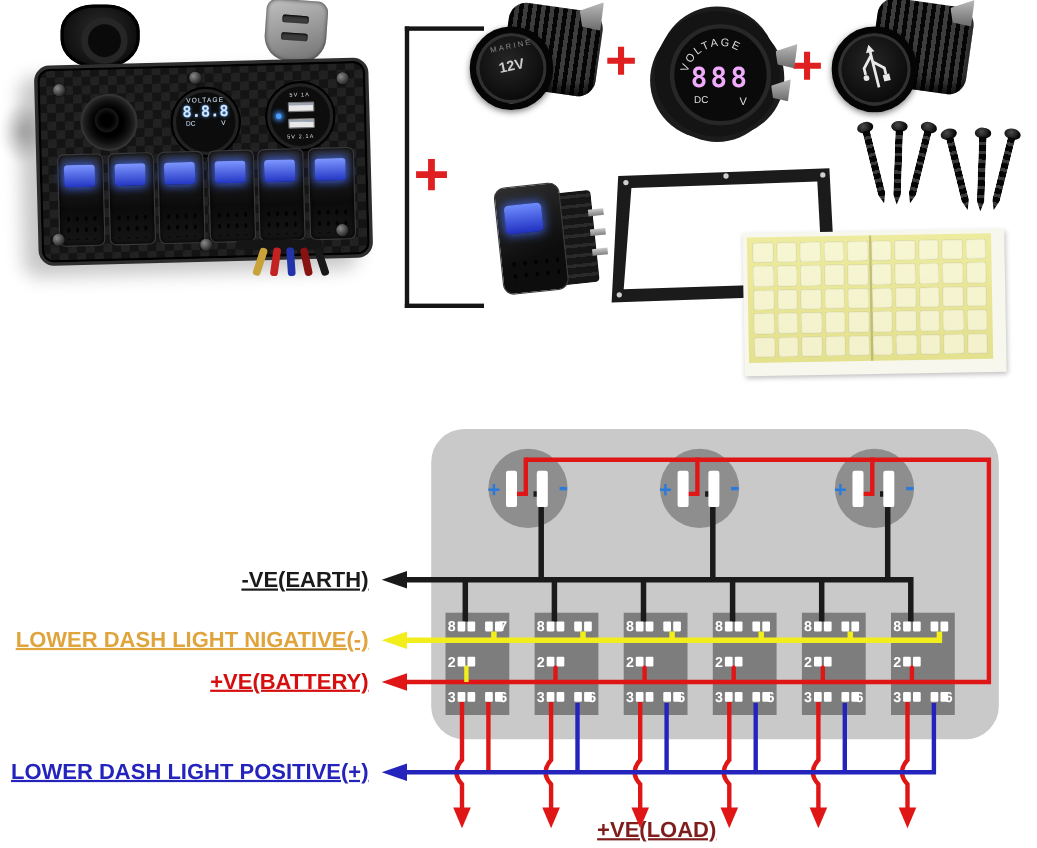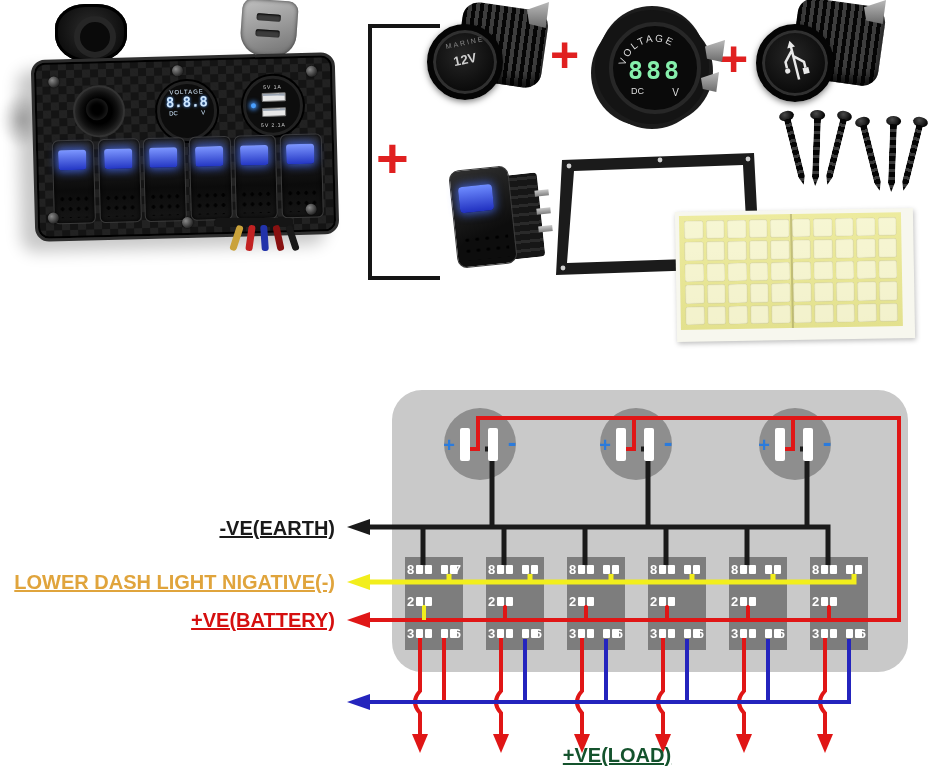--- a/index.html
+++ b/index.html
@@ -72,21 +72,21 @@
   .face .brand{position:absolute;top:9px;left:0;right:0;text-align:center;font-size:7px;color:#888;
     letter-spacing:2px;transform:rotate(-12deg);}
   .face .v12{position:absolute;top:22px;left:0;right:0;text-align:center;font-size:13px;color:#cfcfcf;
     font-weight:bold;transform:rotate(-12deg);}
   .prod-meter{width:128px;height:124px;}
   .pm-outer{position:absolute;left:2px;top:2px;width:114px;height:114px;border-radius:50%;background:#141414;
     box-shadow:8px 4px 0 -4px #1c1c1c,-8px 6px 0 -4px #1c1c1c,0 -8px 0 -4px #1c1c1c,0 9px 0 -4px #1c1c1c;}
   .pm-face{position:absolute;left:16px;top:14px;width:84px;height:84px;border-radius:50%;background:#0a0a0a;
     border:4px solid #272727;}
   .pm-digits{position:absolute;left:0;right:0;top:30px;text-align:center;
-    font-family:"DejaVu Sans Mono",monospace;font-size:25px;font-weight:bold;color:#86efac;letter-spacing:3px;}
+    font-family:"DejaVu Sans Mono",monospace;font-size:25px;font-weight:bold;color:#f0abfc;letter-spacing:3px;}
   .pm-dc{position:absolute;left:18px;bottom:14px;font-size:9px;color:#ddd;}
   .pm-v{position:absolute;right:18px;bottom:12px;font-size:10px;color:#ddd;}
   .prod-rocker{width:108px;height:106px;}
   .pr-body{position:absolute;left:8px;top:4px;width:58px;height:96px;border-radius:10px;
     background:linear-gradient(160deg,#303030,#0d0d0d 65%);border:1px solid #3c3c3c;transform:rotate(-6deg);}
   .pr-body .lens{position:absolute;left:7px;top:16px;width:34px;height:26px;border-radius:4px;
     background:linear-gradient(180deg,#6e8cff,#2030c0);box-shadow:0 0 9px 2px rgba(70,110,255,.7);}
   .pr-body .dots{position:absolute;left:6px;right:6px;bottom:6px;height:26px;
     background-image:radial-gradient(#000 1.6px,transparent 1.9px);background-size:10px 11px;}
   .pr-side{position:absolute;left:62px;top:10px;width:34px;height:84px;background:#1c1c1c;transform:rotate(-6deg);
@@ -490,14 +490,15 @@
       <rect x="855" y="629" width="7" height="9" rx="1" fill="#fff"></rect>
       <text x="812" y="574" text-anchor="start" font-size="13" font-weight="bold" fill="#fff">8</text>
       <text x="812" y="606" text-anchor="start" font-size="13" font-weight="bold" fill="#fff">2</text>
       <text x="812" y="638" text-anchor="start" font-size="13" font-weight="bold" fill="#fff">3</text>
       <text x="866" y="638" text-anchor="end" font-size="13" font-weight="bold" fill="#fff">6</text>
     </svg>
 
   <div class="abs dlabel r" style="right: 608px; top: 517px; color: rgb(26, 26, 26);">-VE(EARTH)</div>
   <div class="abs dlabel r" style="right: 608px; top: 609px; color: rgb(213, 15, 15);">+VE(BATTERY)</div>
   <div class="abs dlabel r" style="right: 608px; top: 571px; color: rgb(224, 164, 60);">LOWER DASH LIGHT NIGATIVE(-)</div>
-  <div class="abs dlabel" style="left: 517px; top: 744px; width: 200px; text-align: center; color: #14532d;">+VE(LOAD)</div>
+  <div class="abs dlabel r" style="right: 608px; top: 691px; color: rgb(36, 36, 189);">LOWER DASH LIGHT POSITIVE(+)</div>
+  <div class="abs dlabel" style="left: 497px; top: 744px; width: 200px; text-align: center; color: #7f1d1d;">+VE(LOAD)</div>
 </div>
 
 </body></html>

